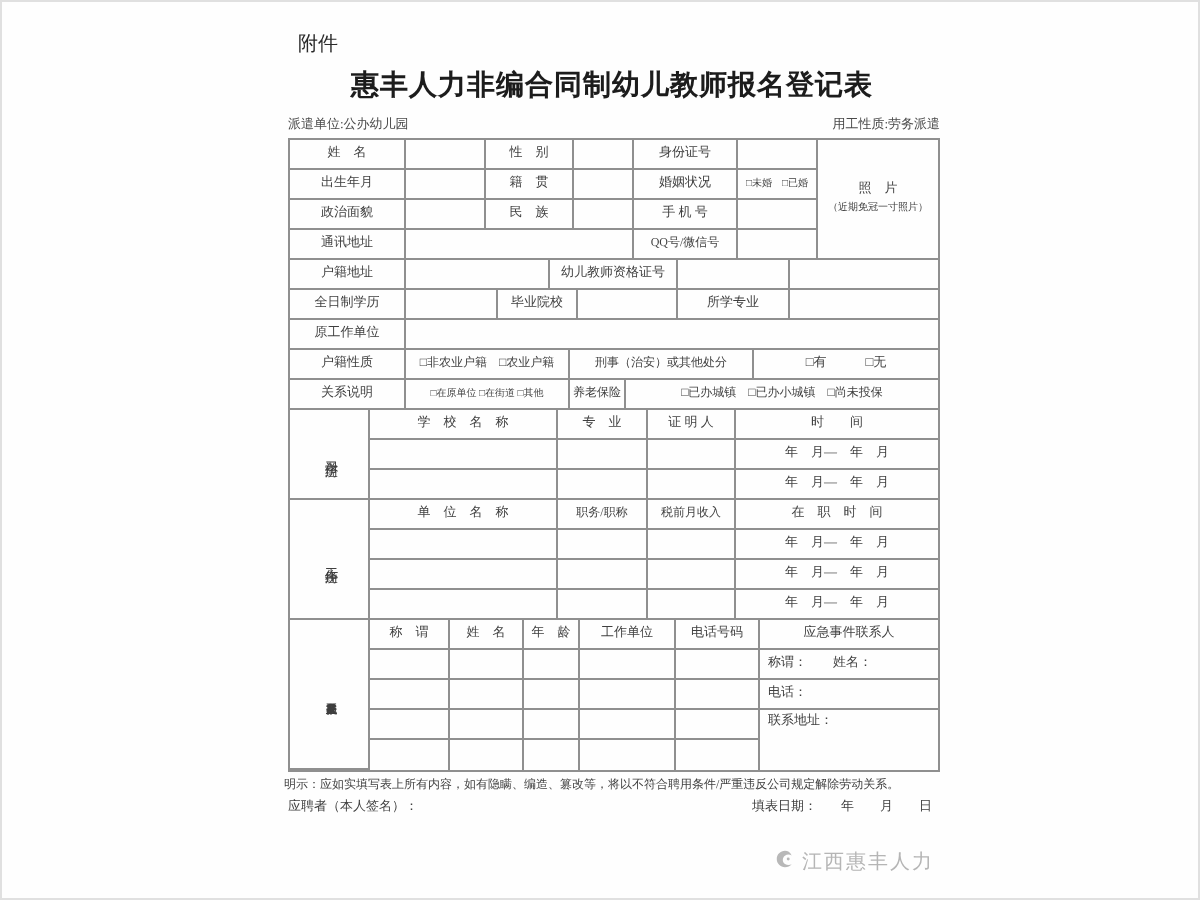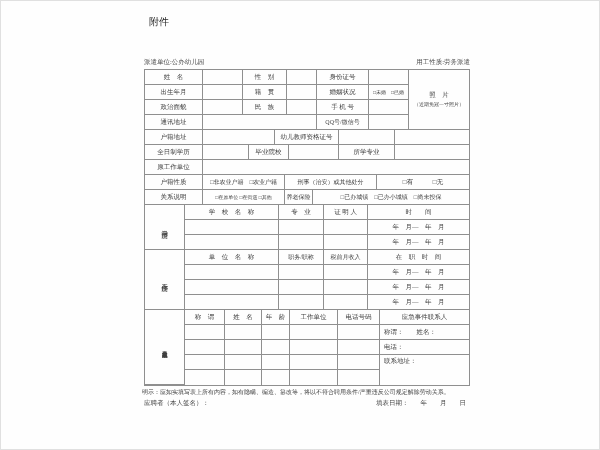--- a/index.html
+++ b/index.html
@@ -39,20 +39,21 @@
   .signrow { position:absolute; left:143px; top:398px; width:322px; display:flex; justify-content:space-between; font-size:6.5px; color:#3f3f3f; }
   .dategrp { display:flex; gap:12px; }
   .logo { position:absolute; left:386px; top:423px; display:flex; align-items:center; gap:3px; color:#b5b5b5; font-size:10px; letter-spacing:1px; }
 </style>
 </head>
 <body>
 
 <div class="canvas">
 
   <div class="attachment">附件</div>
+  <div class="title">惠丰人力非编合同制幼儿教师报名登记表</div>
   <div class="subline">
     <span>派遣单位:公办幼儿园</span>
     <span>用工性质:劳务派遣</span>
   </div>
 
   <div class="tbl">
 
     <div class="secA">
       <div class="secA-left">
         <div class="r">
@@ -236,14 +237,21 @@
   <div class="notice">明示：应如实填写表上所有内容，如有隐瞒、编造、篡改等，将以不符合聘用条件/严重违反公司规定解除劳动关系。</div>
 
   <div class="signrow">
     <span>应聘者（本人签名）：</span>
     <span class="dategrp">
       <span>填表日期：</span>
       <span>年　　月　　日</span>
     </span>
   </div>
 
+  <div class="logo">
+    <span><svg width="11" height="11" viewBox="0 0 24 24">
+          <path d="M12 3c-5 0-9 4-9 9s4 9 9 9c3 0 5.5-1.2 7.3-3.2-1.9 1.1-5.1 1.2-7.3-.3-3.1-2.1-3.2-6.9-.1-9.1 2.2-1.6 5.4-1.5 7.4-.2C17.5 4.2 15 3 12 3z" fill="#b8b8b8"></path>
+          <circle cx="15.5" cy="12" r="1.6" fill="#b8b8b8"></circle>
+        </svg></span>
+    <span>江西惠丰人力</span>
+  </div>
 
 </div>
 
 </body></html>

